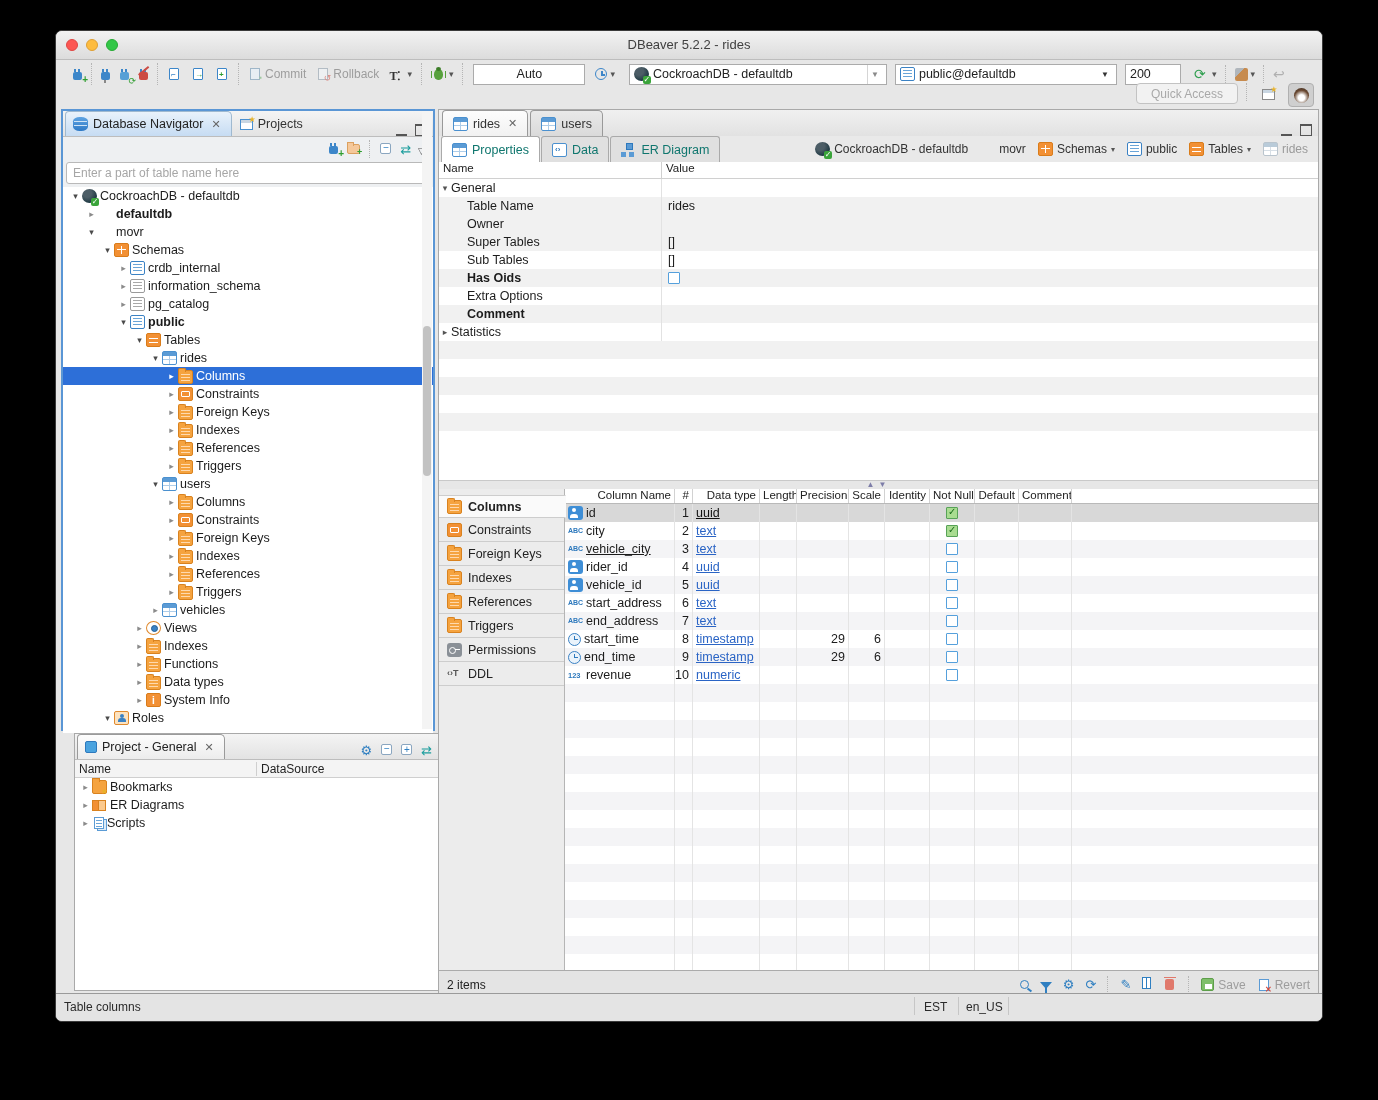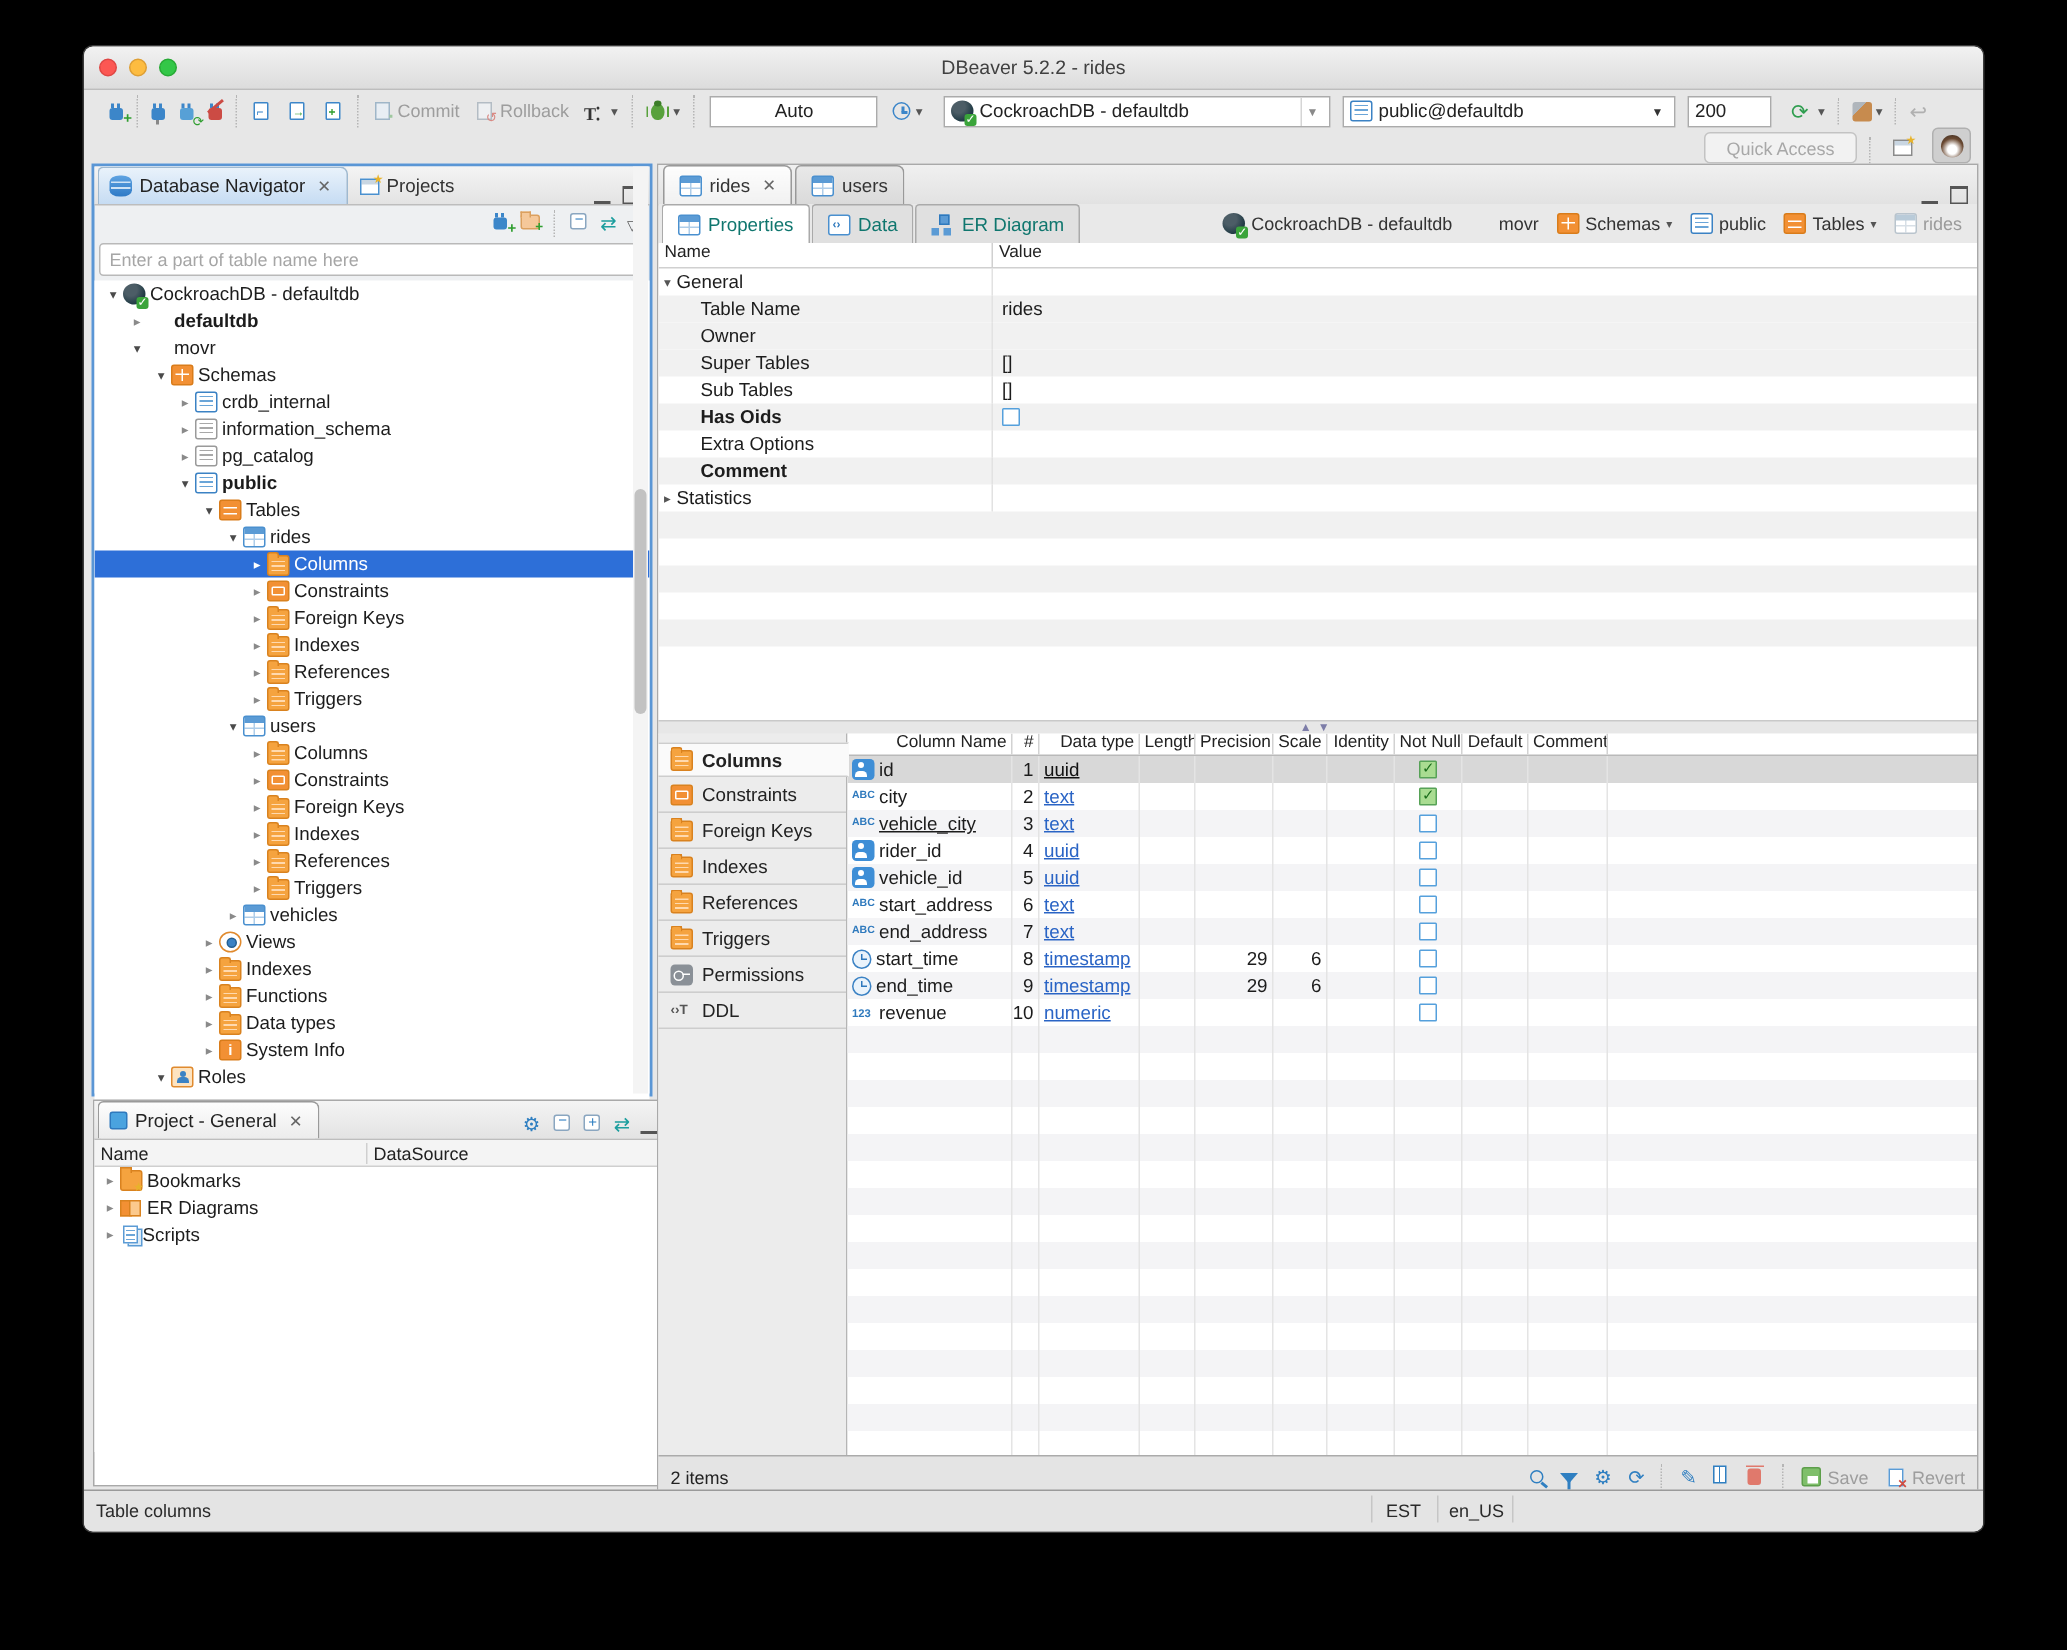--- a/index.html
+++ b/index.html
@@ -18,21 +18,21 @@
   .title{position:absolute;left:0;right:0;top:6px;text-align:center;font-size:13px;color:#404040;}
   
   .toolbar{position:absolute;left:0;top:28px;right:0;height:30px;display:flex;align-items:center;padding-left:8px;}
   .tgroup{display:flex;align-items:center;gap:6px;padding:0 7px;border-right:1px dotted #b5b5b5;height:22px;}
   .tbtn{display:flex;align-items:center;gap:3px;height:22px;padding:0 2px;border-radius:3px;}
   .tbtn .lbl{font-size:12px;color:#9d9d9d;}
   .combo{background:#fff;border:1px solid #ababab;height:21px;display:flex;align-items:center;
          font-size:12.5px;color:#222;box-sizing:border-box;padding:0 4px;gap:4px;}
   .combo .arrow{width:14px;height:100%;display:flex;align-items:center;justify-content:center;
                 border-left:1px solid #d5d5d5;color:#8a8a8a;font-size:8px;margin-left:auto;}
-  .qa-row{position:absolute;right:8px;top:52px;height:26px;display:flex;align-items:flex-end;gap:8px;}
+  .qa-row{position:absolute;right:8px;top:52px;height:26px;display:flex;align-items:flex-start;gap:8px;}
   .qa-box{width:100px;height:19px;border:1px solid #c3c3c3;border-radius:4px;background:#f2f2f2;
           color:#a8a8a8;font-size:12px;display:flex;align-items:center;justify-content:center;}
   .persp{width:24px;height:22px;display:flex;align-items:center;justify-content:center;border-radius:4px;}
   .persp.pressed{background:#cfcfcf;border:1px solid #b0b0b0;}
   .dotsep{width:1px;height:18px;border-left:1px dotted #b5b5b5;}
   
   .panel{position:absolute;background:#eef0f2;border:1px solid #a9a9a9;box-sizing:border-box;}
   .panel.focus{border:2px solid #5a96d5;}
   .ptabbar{height:25px;display:flex;align-items:flex-end;background:linear-gradient(#f4f4f4,#e3e3e3);
            border-bottom:1px solid #bdbdbd;position:relative;}
@@ -540,21 +540,21 @@
           <span class="exp open">▾</span>
           <span class="ic ic-roles"></span>
           <span class="tlabel">Roles</span>
         </div>
       </div>
     <div class="vscroll">
         <div class="vthumb" style="top:215px;height:150px;"></div>
       </div>
   </div>
 
-  <div class="panel" style="left:6px;top:702px;width:404px;height:258px;background:#fff;">
+  <div class="panel" style="left:18px;top:702px;width:404px;height:258px;background:#fff;">
     <div class="ptabbar">
       <div class="ptab active" style="margin-left:2px;background:linear-gradient(#fdfdfd,#ececec);border-color:#9a9a9a;">
         <span class="ic" style="background:#4aa3df;border:1px solid #2e79bd;border-radius:2px;width:12px;height:12px;"></span>
         <span>Project - General</span>
         <span class="closex">✕</span>
       </div>
       <div class="winctl" style="gap:9px;">
         <span><span class="ic-gear gi">⚙</span></span>
         <span><span class="ic ic-collapse-all"></span></span>
         <span><span class="ic ic-expand-all"></span></span>

